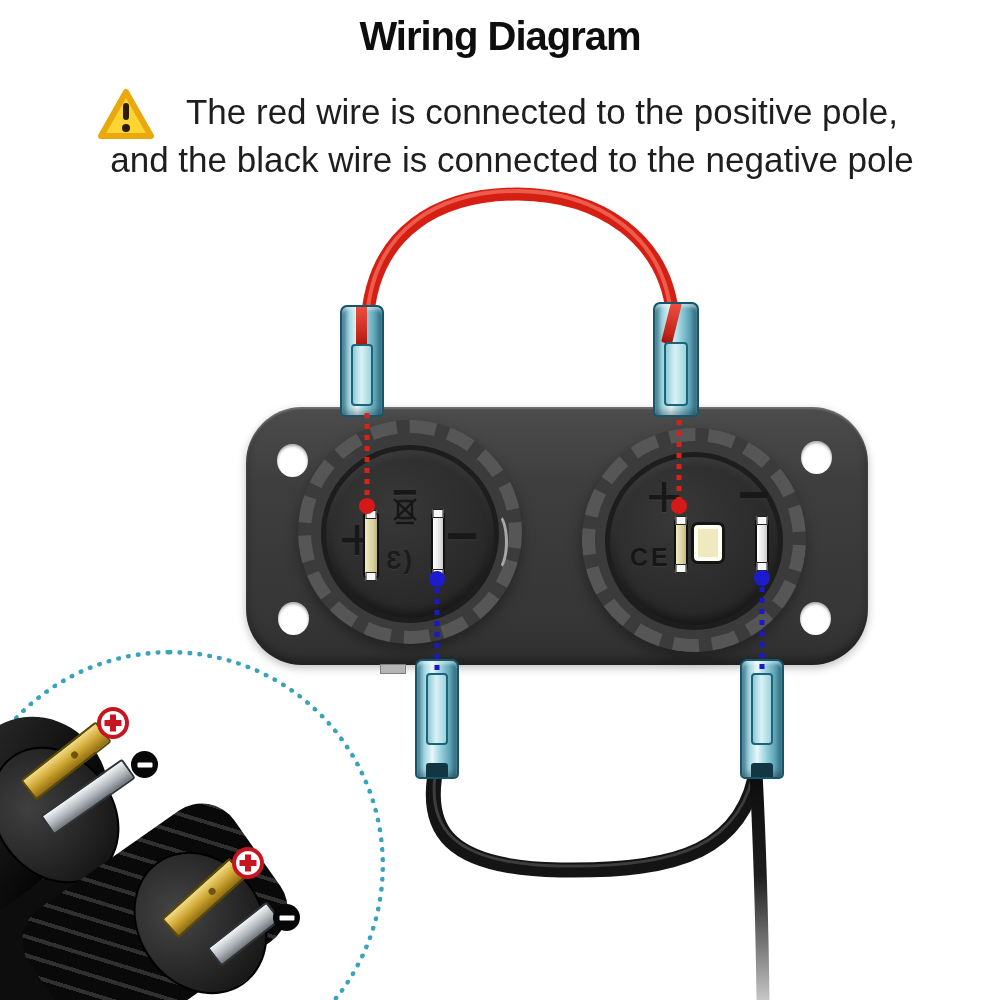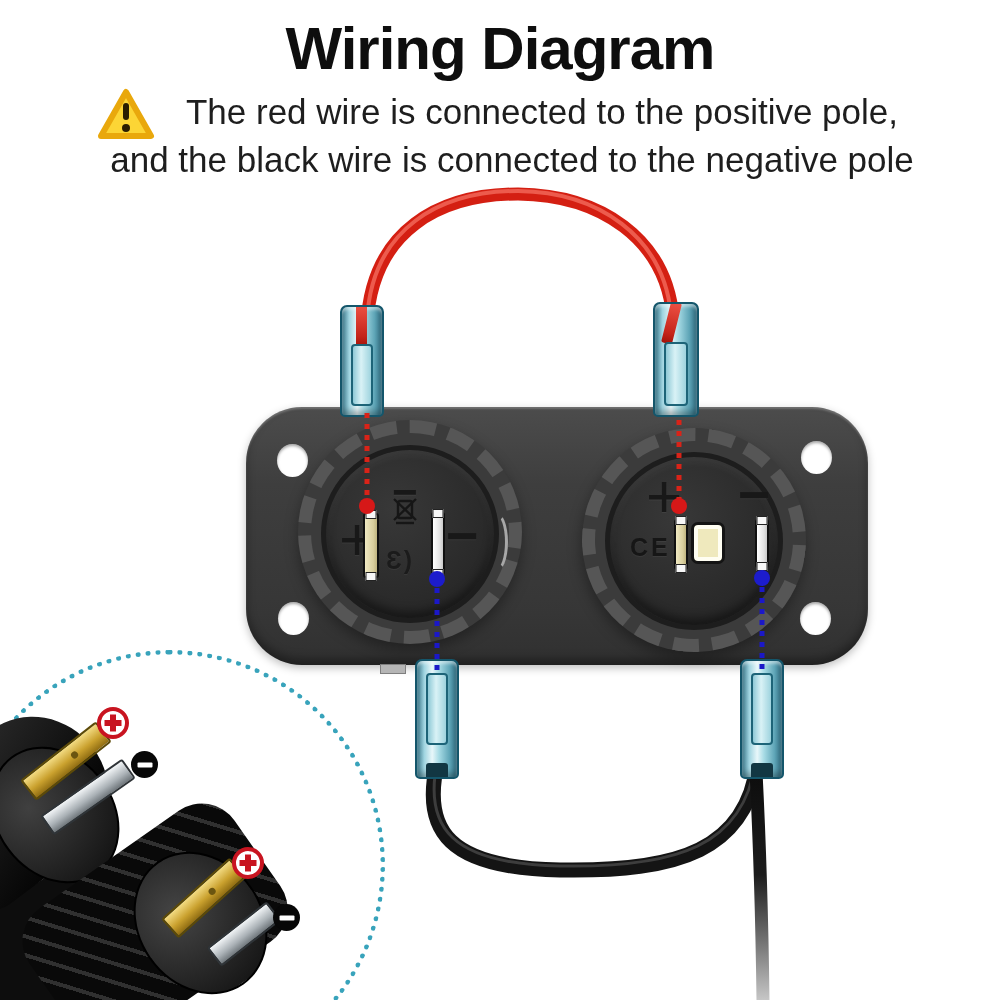--- a/index.html
+++ b/index.html
@@ -1,21 +1,21 @@
 <!DOCTYPE html>
 <html><head>
 <meta charset="utf-8">
 <style>
   * { box-sizing: border-box; margin: 0; padding: 0; }
   body { background:#ffffff; font-family:"Liberation Sans", sans-serif; }
   .stage{ position:relative; width:1000px; height:1000px; background:#fff; overflow:hidden; }
 
   
   .title{ position:absolute; left:0; top:14px; width:1000px; text-align:center;
-    font-size:60px; font-weight:800; letter-spacing:-1px; color:#0e0e0e; z-index:7; }
+    font-size:40px; font-weight:800; letter-spacing:-1px; color:#0e0e0e; z-index:7; }
   .warn-line1{ position:absolute; left:42px; top:92px; width:1000px; text-align:center;
     font-size:35px; color:#1e1e1e; z-index:7; }
   .warn-line2{ position:absolute; left:12px; top:140px; width:1000px; text-align:center;
     font-size:35px; color:#1e1e1e; z-index:7; }
   .warn-triangle{ position:absolute; left:96px; top:86px; z-index:7; }
 
   
   .wires{ position:absolute; left:0; top:0; z-index:1; }
   .overlay{ position:absolute; left:0; top:0; z-index:6; }
 
@@ -169,21 +169,21 @@
     </svg>
     <span class="mark logo" style="left:60px; top:98px;">Ɛ)</span>
     <div class="blade cream" style="left:37px; top:63px; width:16px; height:65px;"></div>
     <div class="blade white" style="left:105px; top:62px; width:14px; height:63px;"></div>
   </div>
   <div class="contact-arc"></div>
 
   <div class="socket right">
     <span class="mark plus" style="left:36px; top:8px;">+</span>
     <span class="mark minus" style="left:128px; top:10px;">−</span>
-    <span class="mark ce" style="left:20px; top:78px;">CE</span>
+    <span class="mark ce" style="left:20px; top:88px;">CE</span>
     <div class="blade cream" style="left:64px; top:62px; width:14px; height:51px;"></div>
     <div class="led" style="left:81px; top:65px; width:34px; height:42px;"></div>
     <div class="blade white" style="left:145px; top:62px; width:14px; height:49px;"></div>
   </div>
 
   <div class="connector" style="left:340px; top:305px; width:44px; height:112px;">
     <div class="wire-in"></div>
     <div class="band"></div>
     <div class="core"></div>
   </div>

